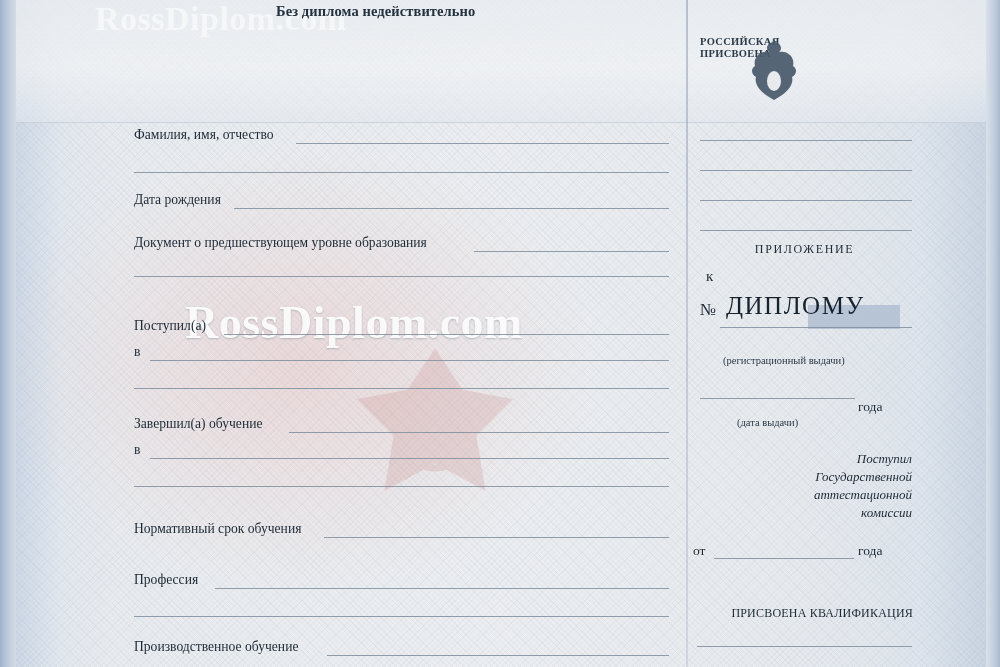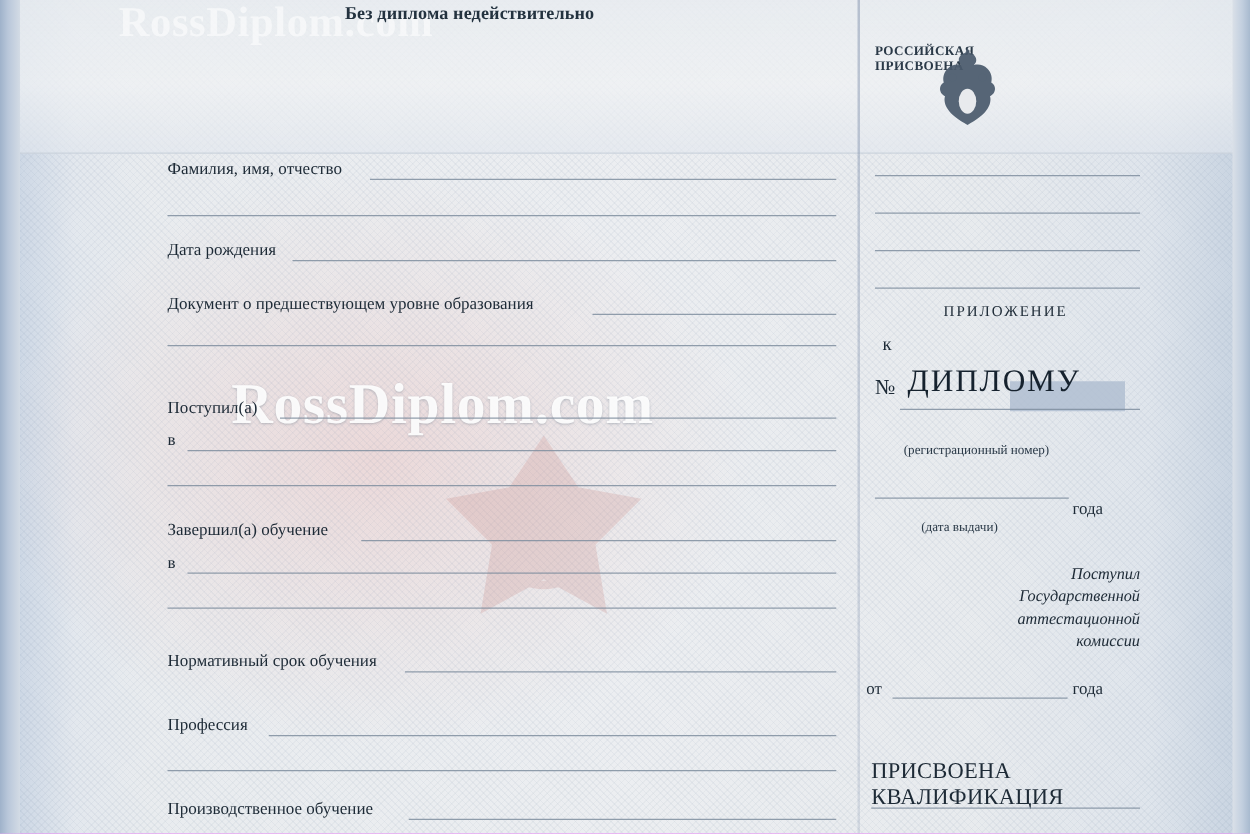--- a/index.html
+++ b/index.html
@@ -186,22 +186,22 @@
     left: 858px;
     top: 399px;
     font-size: 13.5px;
     color: #1d2a36;
   }
   .r-prisvoena {
     position: absolute;
     left: 697px;
     top: 606px;
     width: 216px;
-    text-align: left;
-    font-size: 18px;
+    text-align: right;
+    font-size: 12px;
     color: #1d2a36;
     letter-spacing: .2px;
   }
 
   
   .wm {
     position: absolute;
     left: 185px;
     top: 296px;
     font-size: 46px;
@@ -319,21 +319,21 @@
   <div class="rline" style="left:700px; top:170px; width:212px;"></div>
   <div class="rline" style="left:700px; top:200px; width:212px;"></div>
   <div class="rline" style="left:700px; top:230px; width:212px;"></div>
 
   <div class="r-prilozhenie">ПРИЛОЖЕНИЕ</div>
   <div class="r-k">к</div>
   <div class="r-diplomu">ДИПЛОМУ</div>
 
   <div class="r-no">№</div>
   <div class="rline" style="left:720px; top:327px; width:192px;"></div>
-  <div class="r-caption" style="left:723px; top:355px;">(регистрационный номер)</div>
+  <div class="r-caption" style="left:723px; top:355px;">(регистрационный выдачи)</div>
 
   <div class="rline" style="left:700px; top:398px; width:155px;"></div>
   <div class="r-goda1">года</div>
   <div class="r-caption" style="left:737px; top:417px;">(дата выдачи)</div>
 
   <div class="r-italic" style="left:692px; top:450px; width:220px;">
     <div>Поступил</div>
     <div>Государственной</div>
     <div>аттестационной</div>
     <div>комиссии</div>

